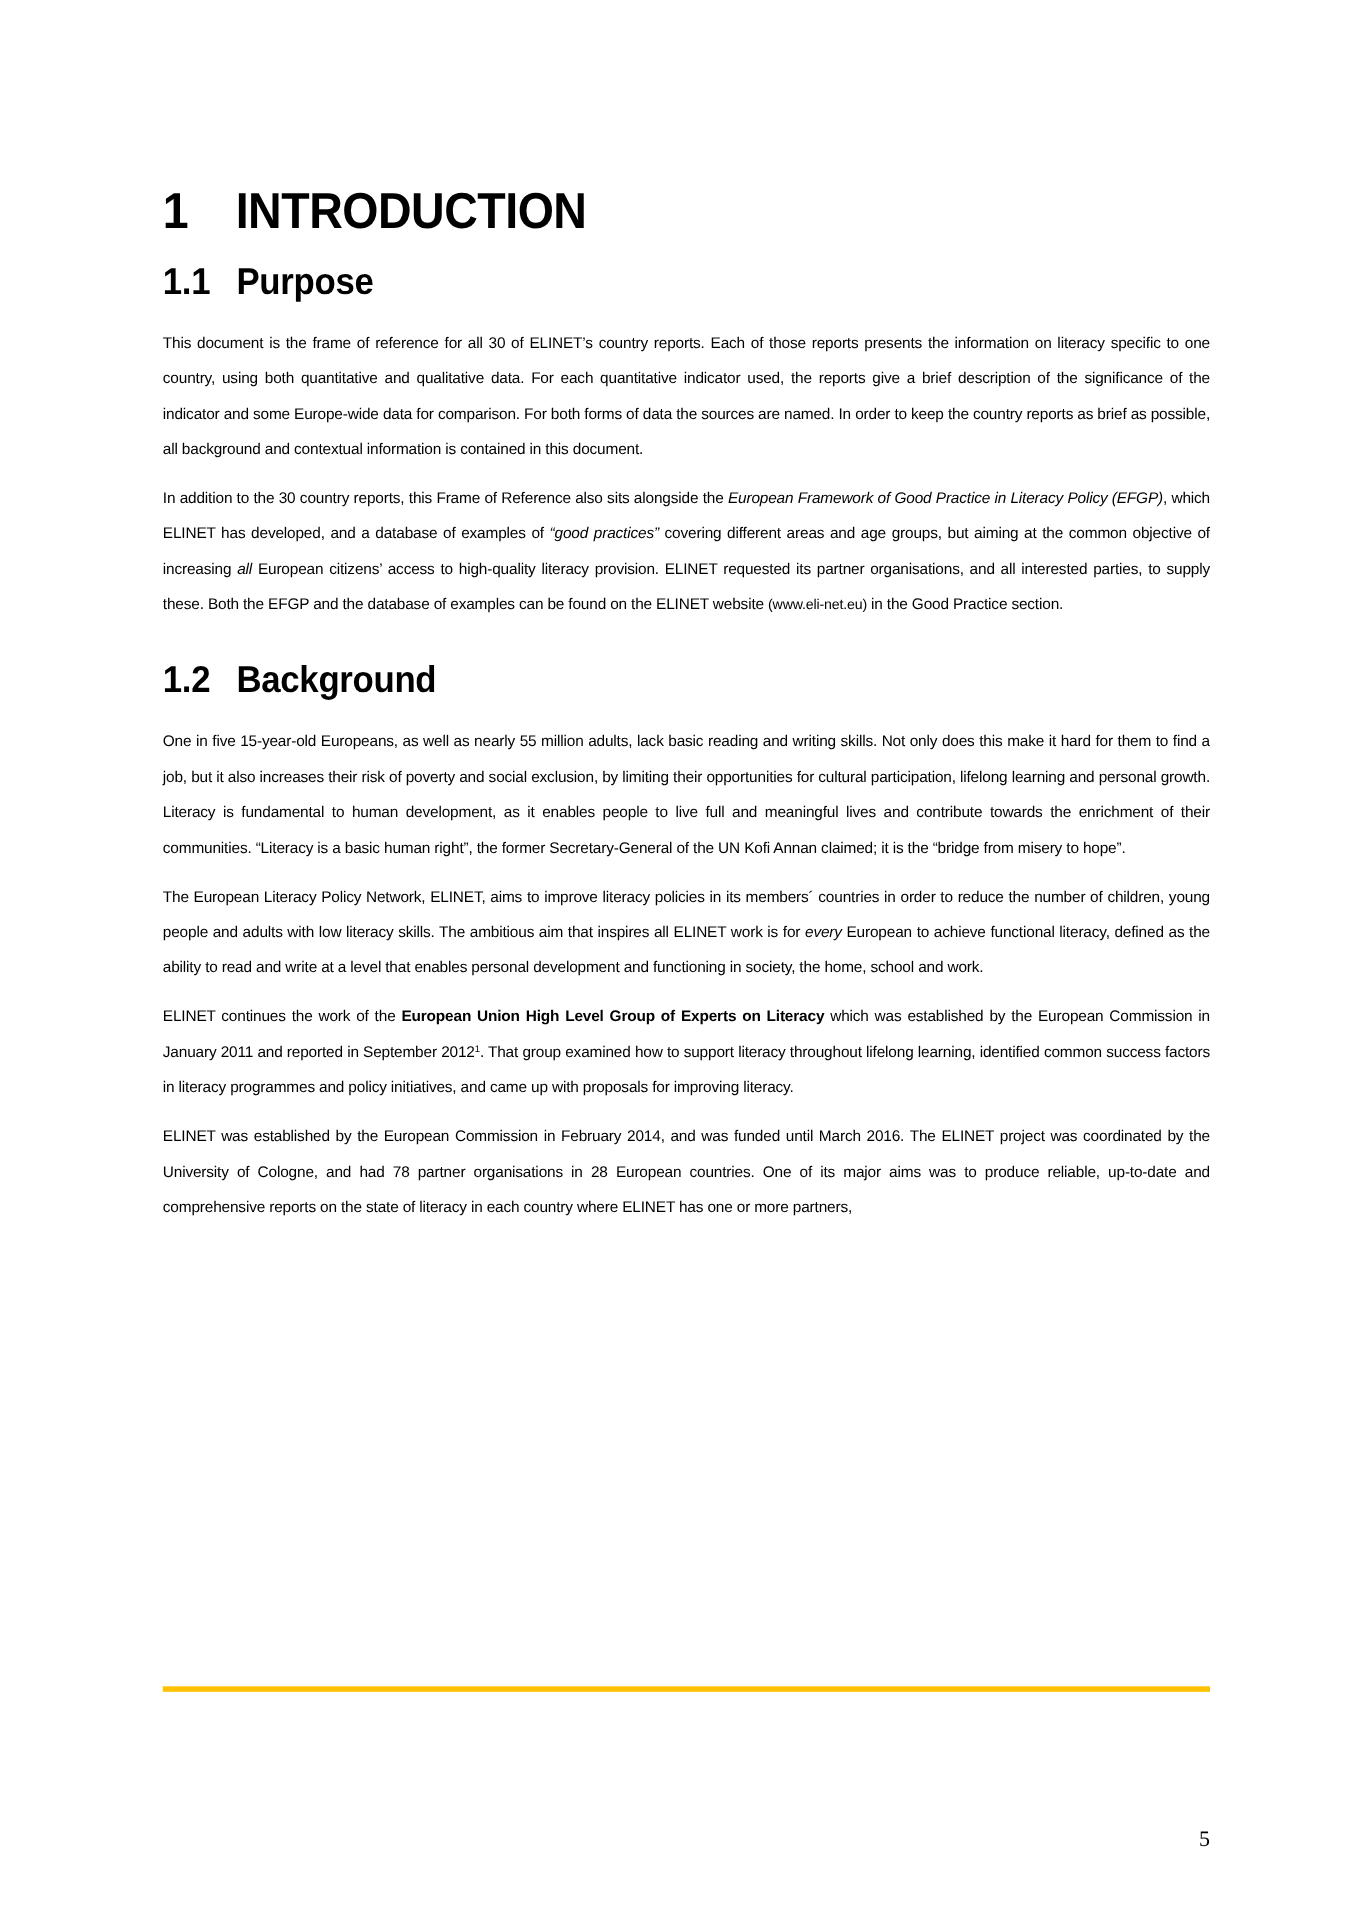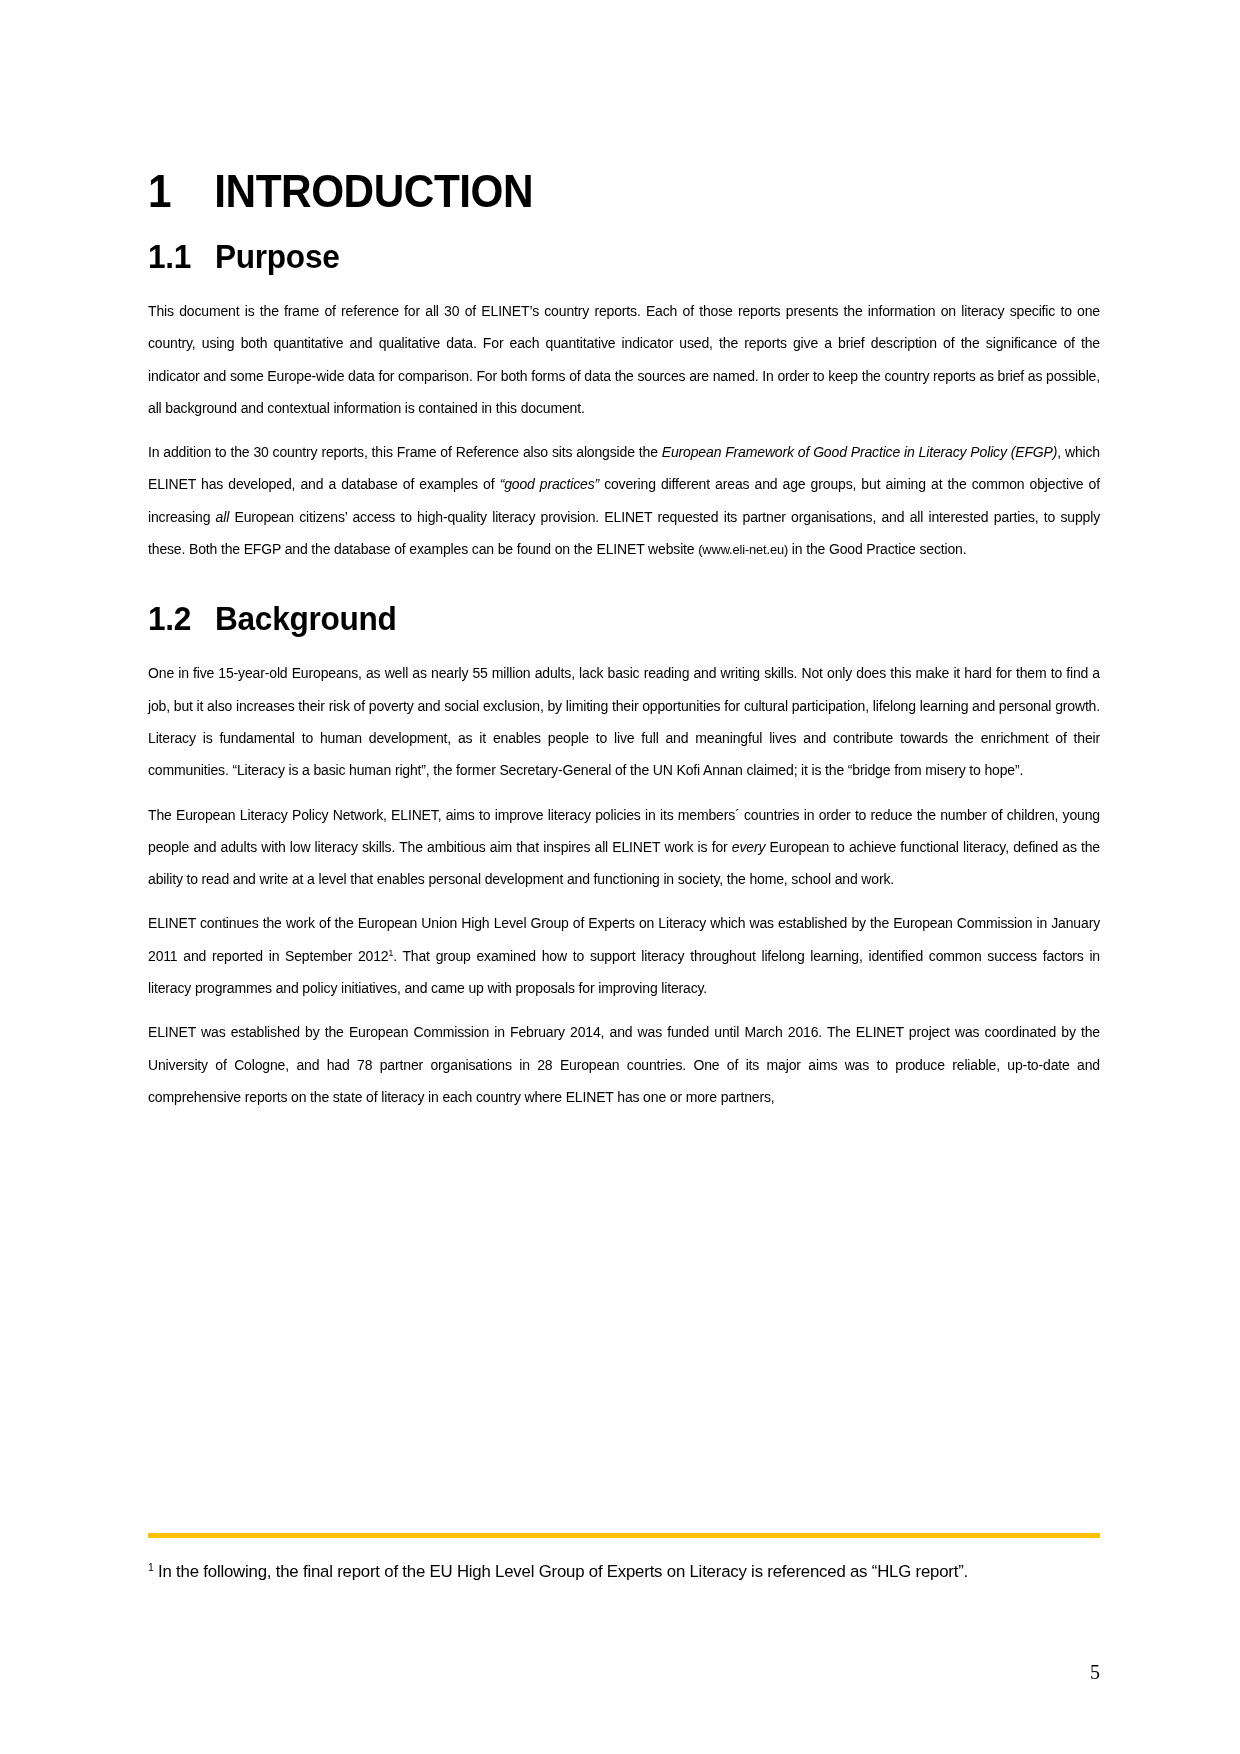--- a/index.html
+++ b/index.html
@@ -95,21 +95,21 @@
       position: absolute;
       left: 1060px;
       top: 1660px;
       width: 40px;
       text-align: right;
       font-family: "Liberation Serif", "DejaVu Serif", serif;
       font-size: 20px;
       line-height: 24px;
     }
     em { font-style: italic; }
-    strong { font-weight: normal; }
+    strong { font-weight: bold; }
     .url { font-size: 0.92em; }
   </style>
 </head>
 <body>
 
 <div class="page">
 
   <div class="content">
 
     <h1 class="chapter"><span class="num">1</span><span>INTRODUCTION</span></h1>
@@ -137,17 +137,16 @@
 
     <p class="body"><span>ELINET continues the work of the </span><strong>European Union High Level Group of Experts on Literacy</strong><span> which was established by the European Commission in January 2011 and reported in September 2012</span><sup>1</sup><span>. That group examined how to support literacy throughout lifelong learning, identified common success factors in literacy programmes and policy initiatives, and came up with proposals for improving literacy.</span></p>
     <div class="para-gap"></div>
 
     <p class="body"><span>ELINET was established by the European Commission in February 2014, and was funded until March 2016. The ELINET project was coordinated by the University of Cologne, and had 78 partner organisations in 28 European countries. One of its major aims was to produce reliable, up-to-date and comprehensive reports on the state of literacy in each country where ELINET has one or more partners,</span></p>
 
   </div>
 
   <div class="rule" style="background: rgb(255, 192, 0);"></div>
 
-  <div class="footnote"><sup>1</sup><span> In the following, the final report of the EU High Level Group of Experts on Literacy is referenced as “HLG report”.</span></div>
 
   <div class="page-number">5</div>
 
 </div>
 
 </body></html>

